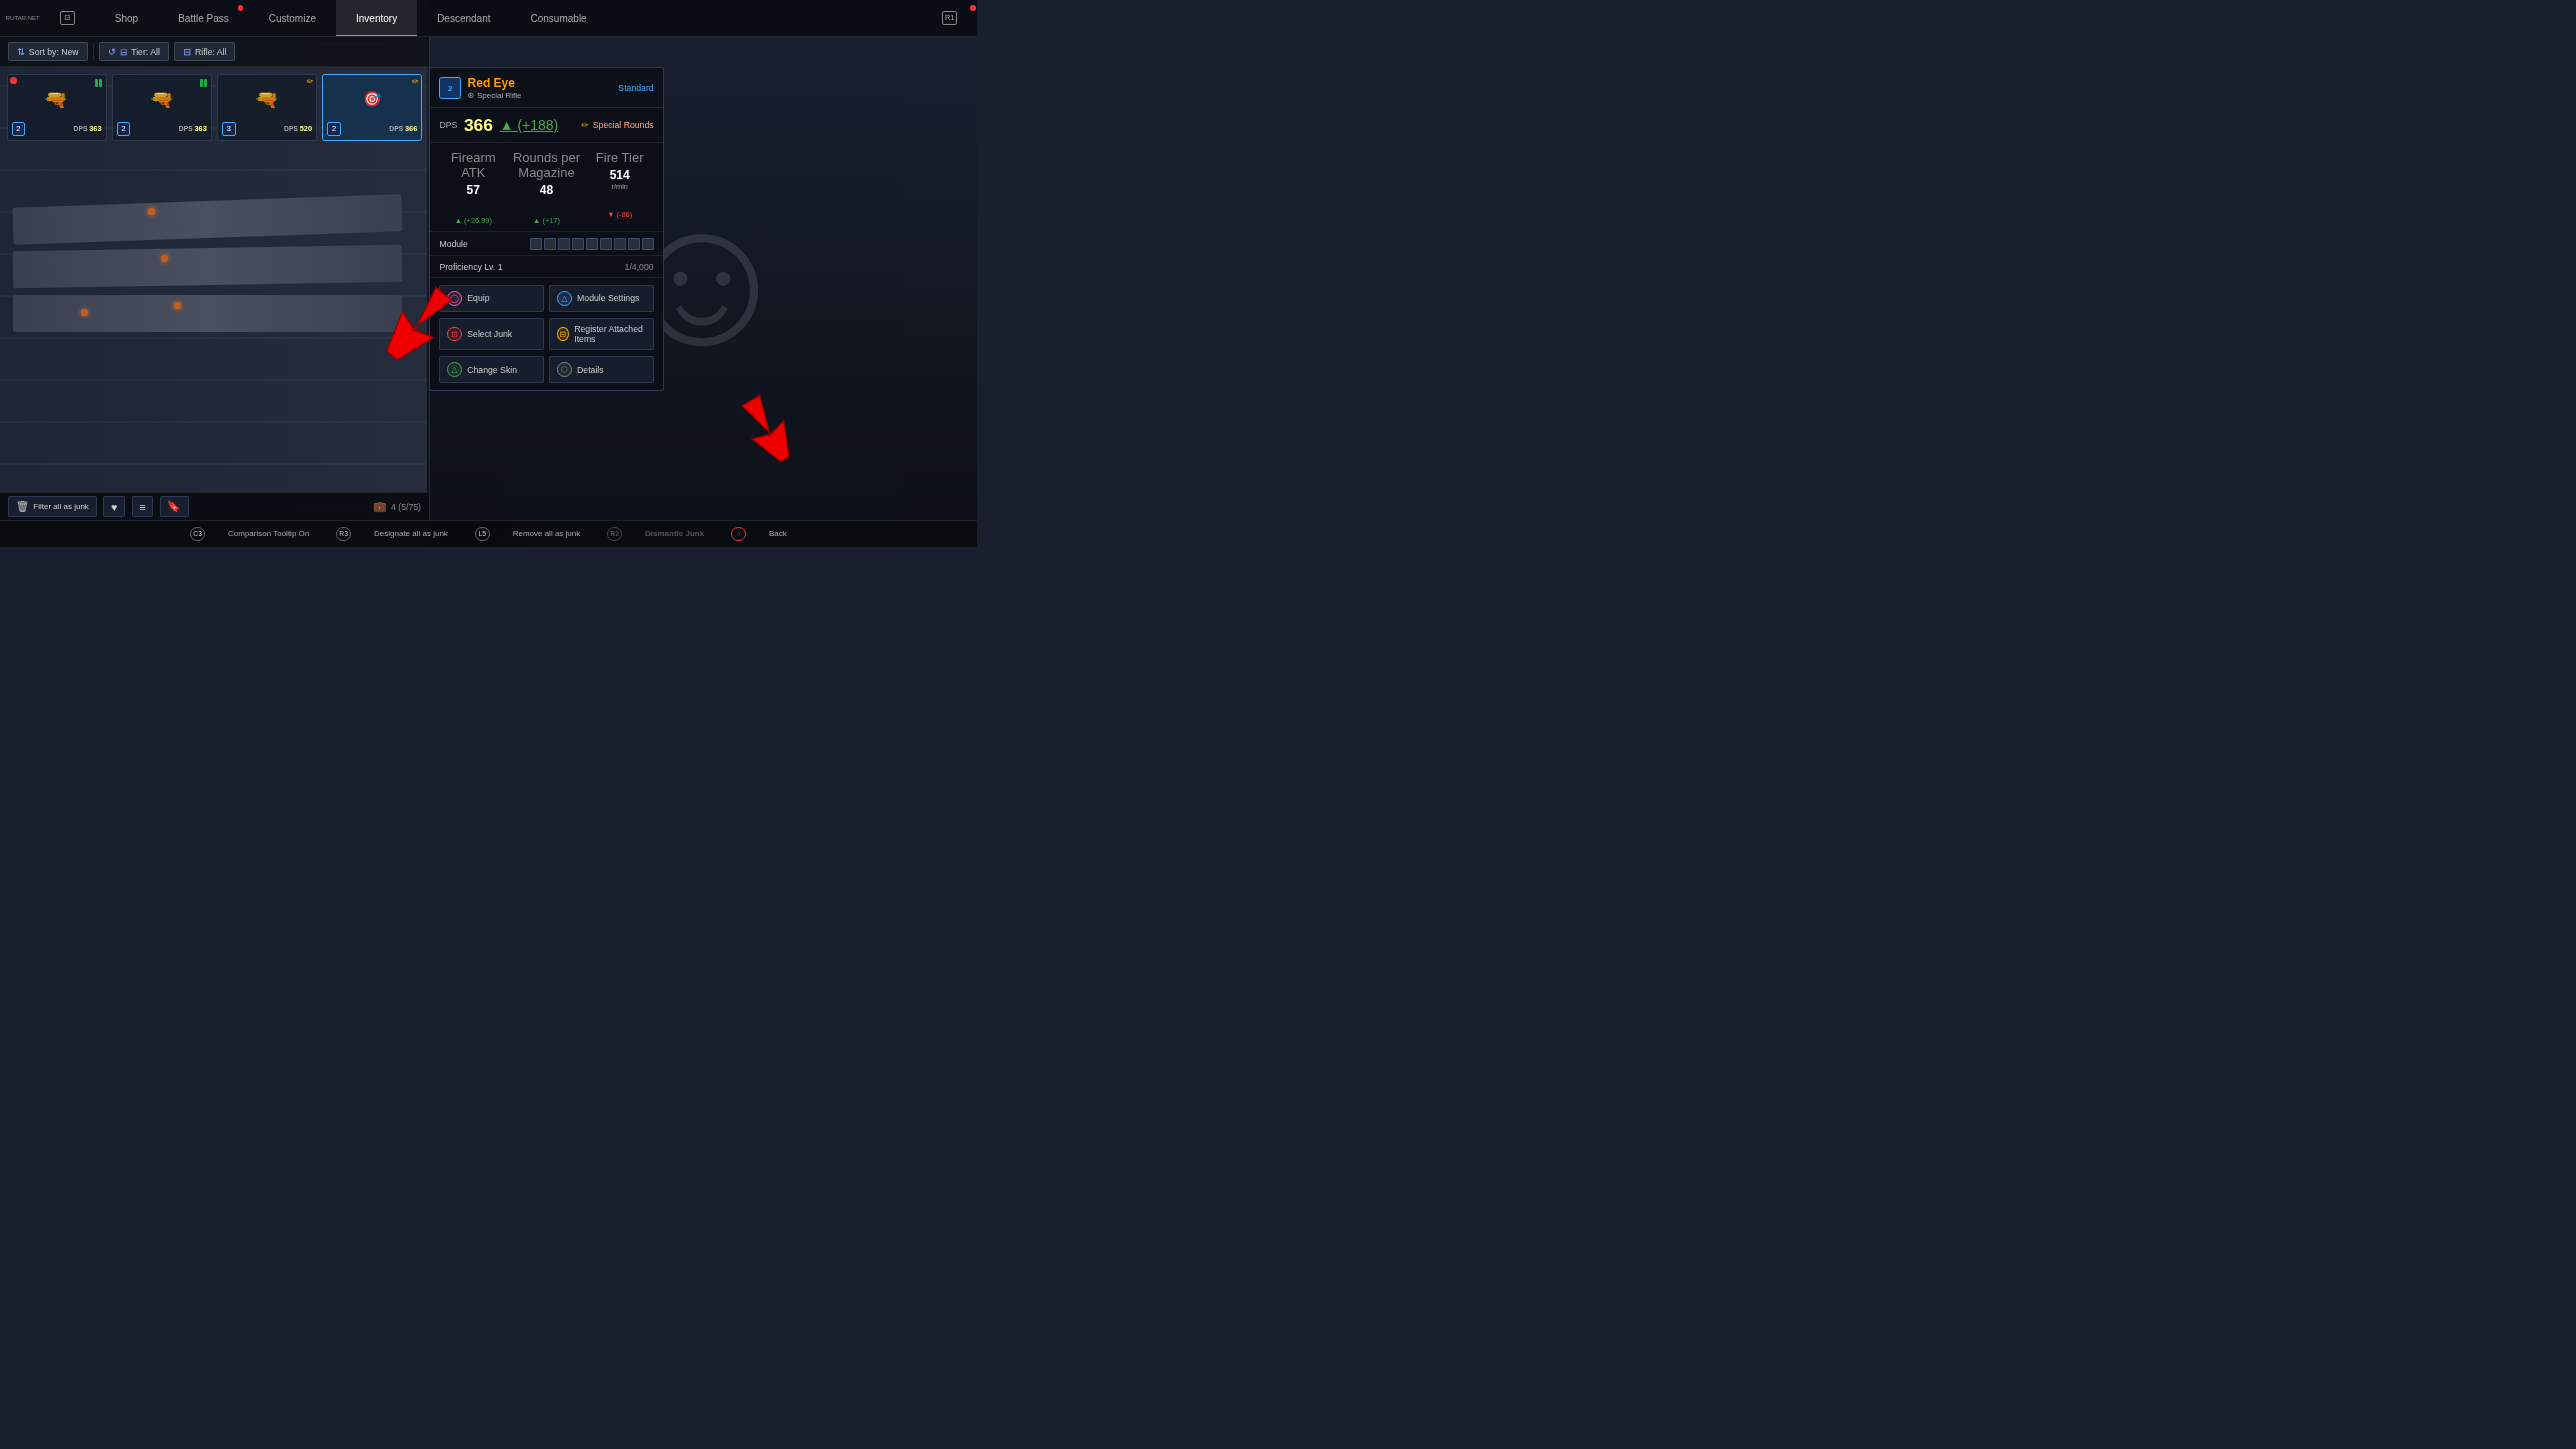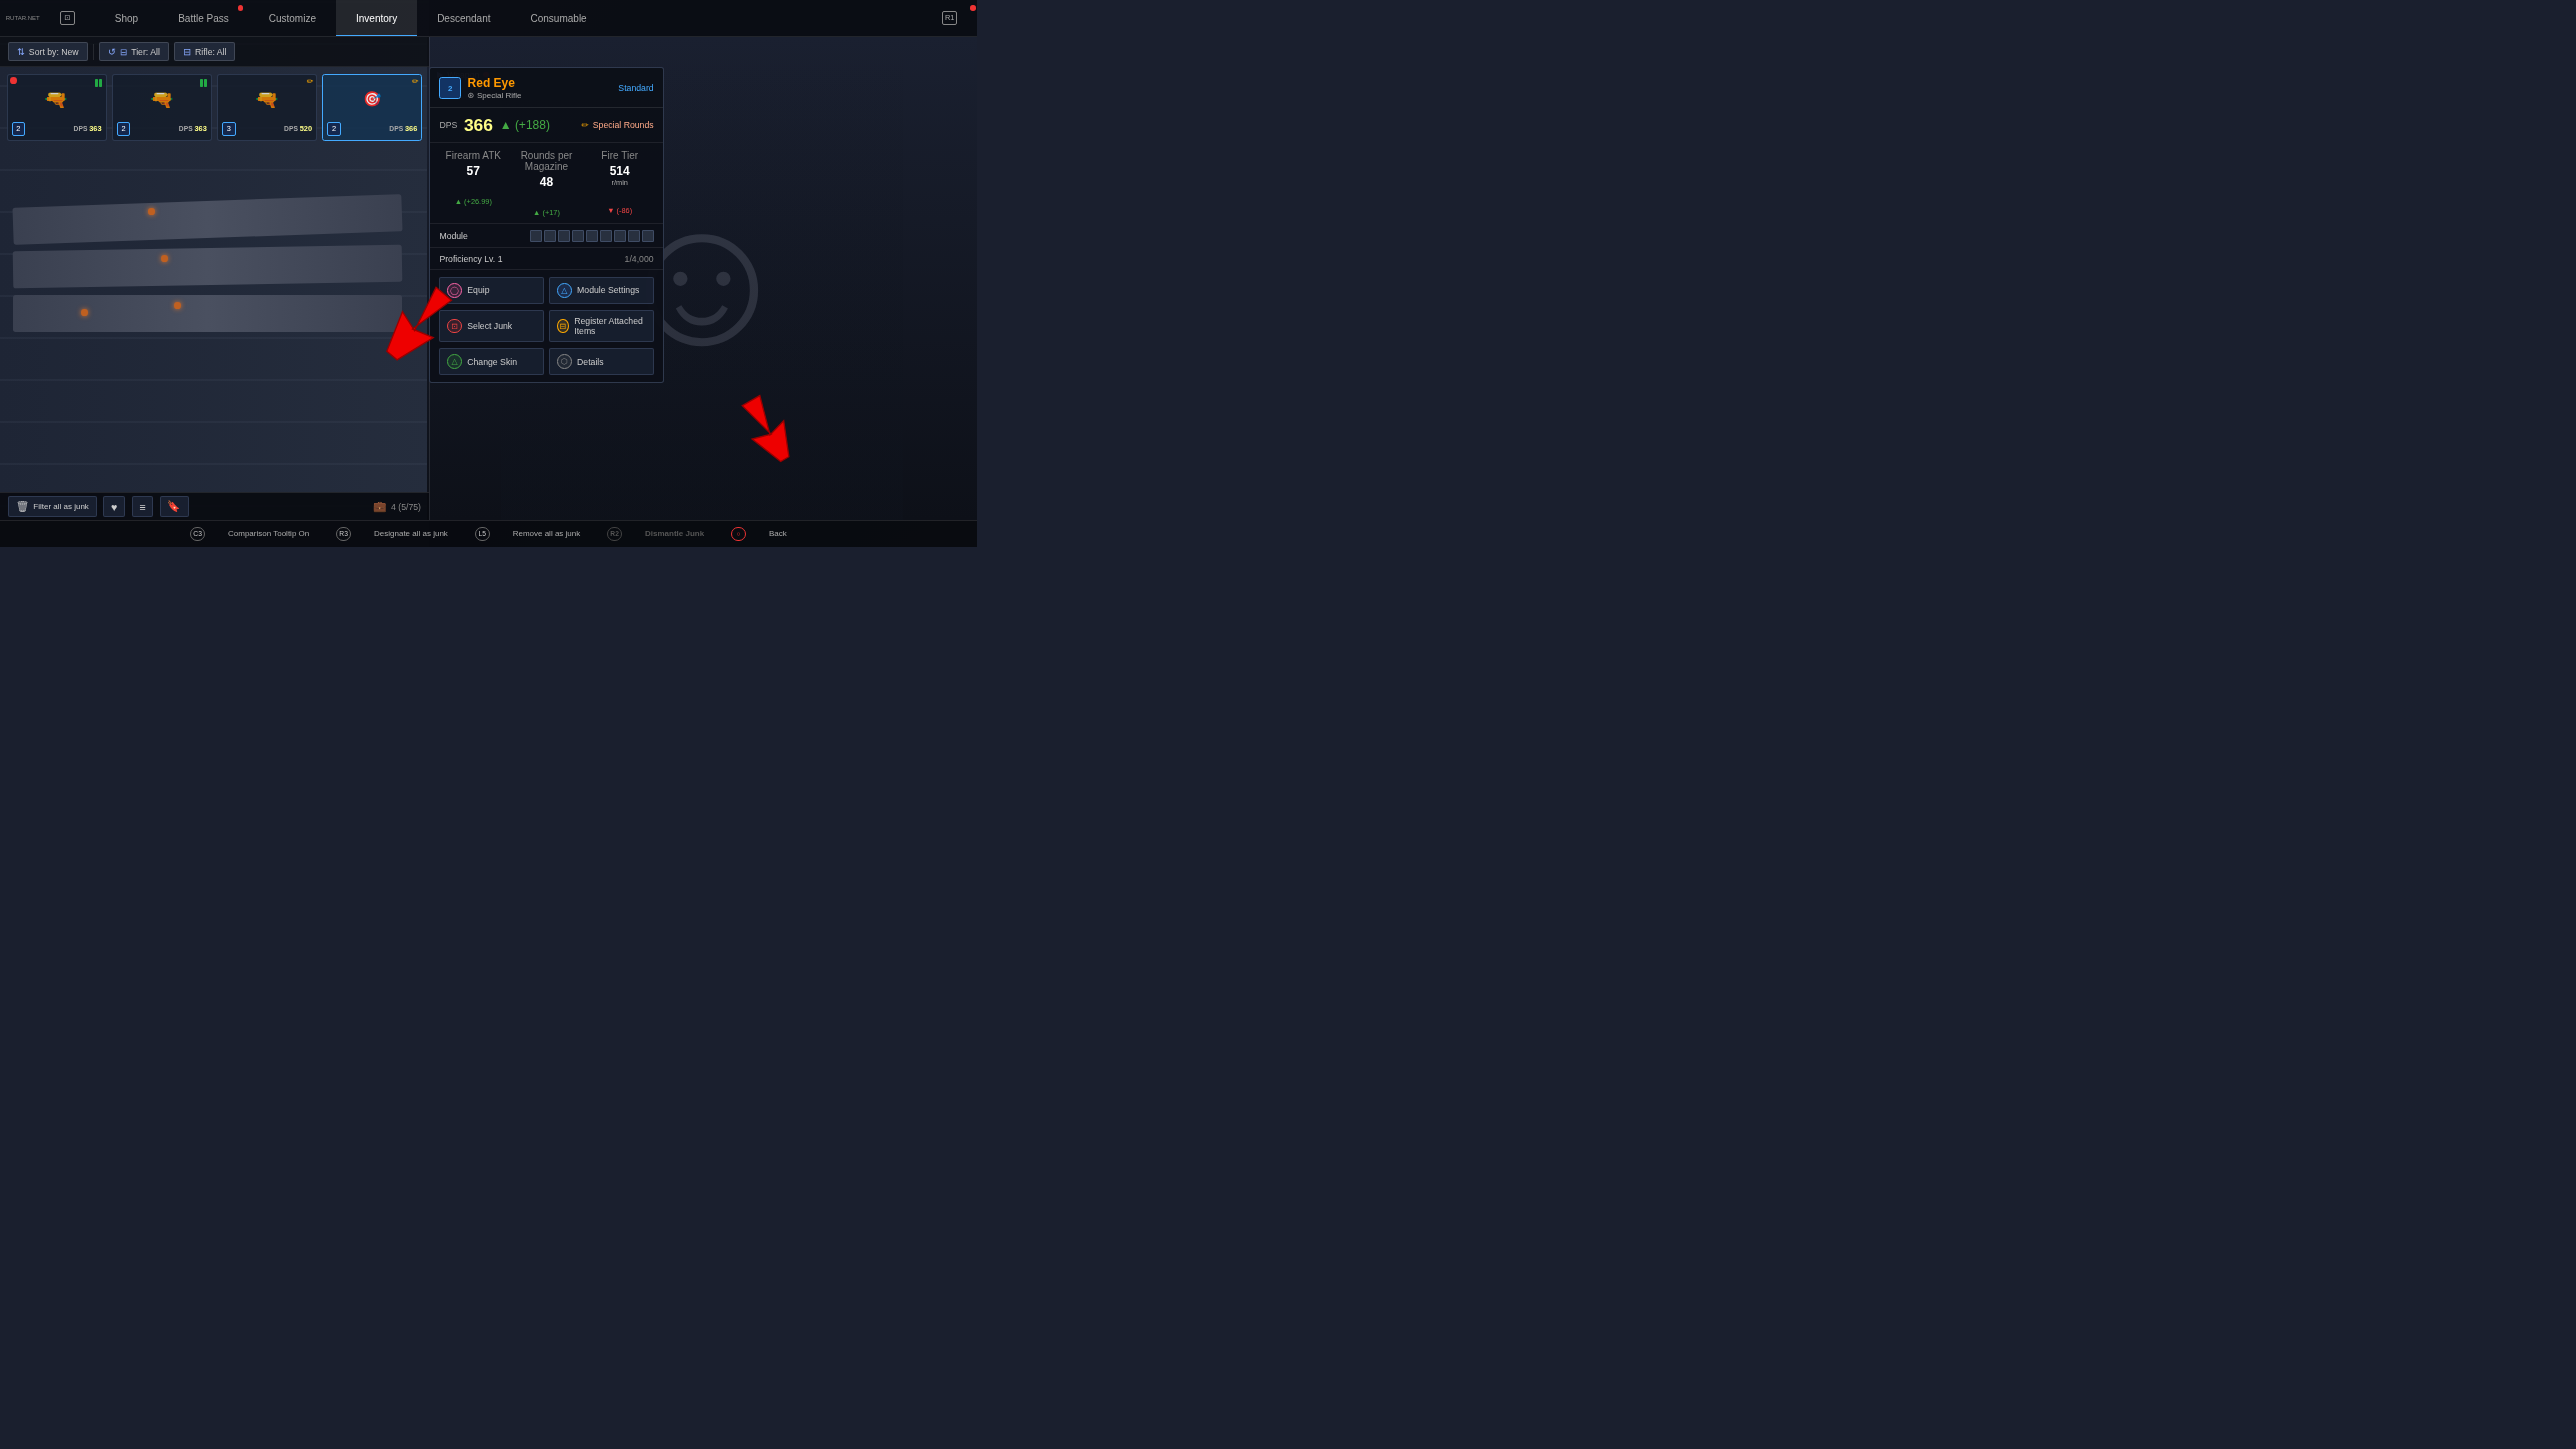--- a/index.html
+++ b/index.html
@@ -311,21 +311,22 @@
       color: #aaa;
       font-size: 8.7px;
     }
     .dps-value {
       color: #ff8;
       font-size: 17.4px;
       font-weight: bold;
     }
     .dps-delta {
       color: #4a4;
-      font-size: 12px;
+      font-size: 14px;
+      text-decoration: underline;
     }
     .dps-ammo {
       margin-left: auto;
       color: #fa8;
       font-size: 8.7px;
       display: flex;
       align-items: center;
       gap: 4px;
     }
     .weapon-stats {
@@ -333,21 +334,21 @@
       display: grid;
       grid-template-columns: 1fr 1fr 1fr;
       gap: 5.4px;
       border-bottom: 0.7px solid rgba(255,255,255,0.08);
     }
     .stat-box {
       text-align: center;
     }
     .stat-label {
       color: #888;
-      font-size: 10px;
+      font-size: 13px;
       margin-bottom: 2.7px;
     }
     .stat-value {
       color: #fff;
       font-size: 12px;
       font-weight: bold;
     }
     .stat-delta {
       font-size: 7.4px;
       margin-top: 19px;

